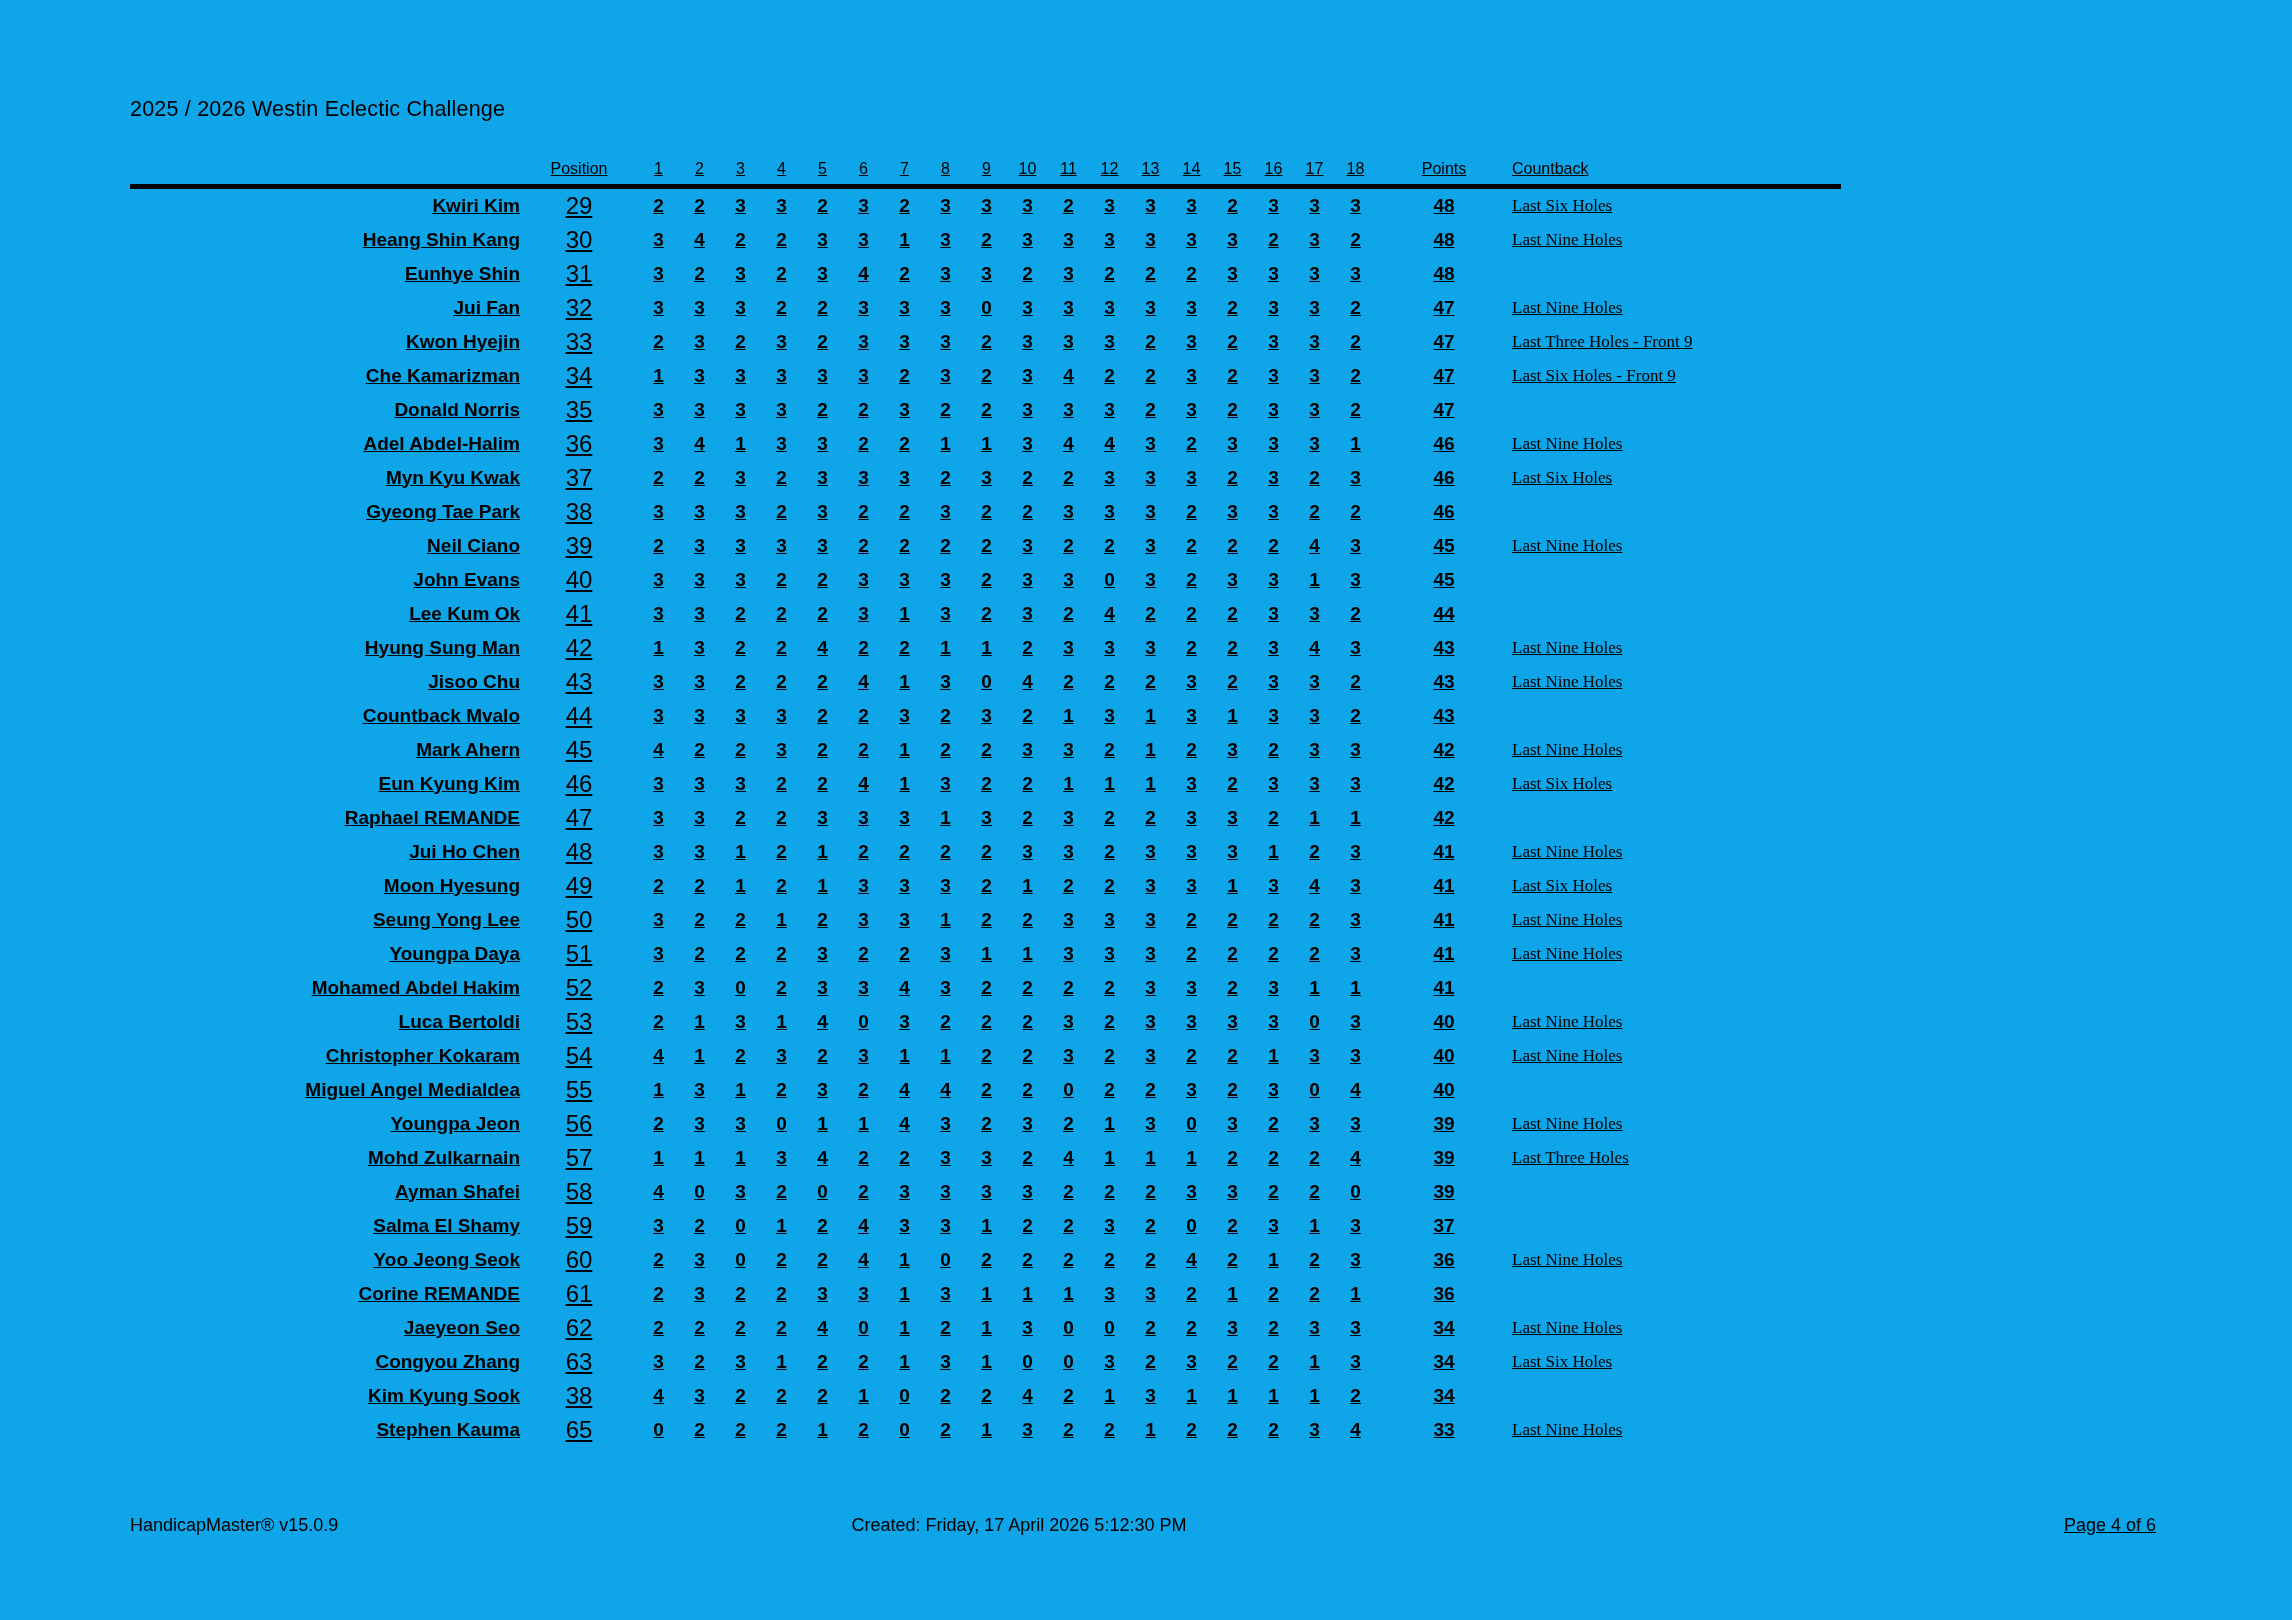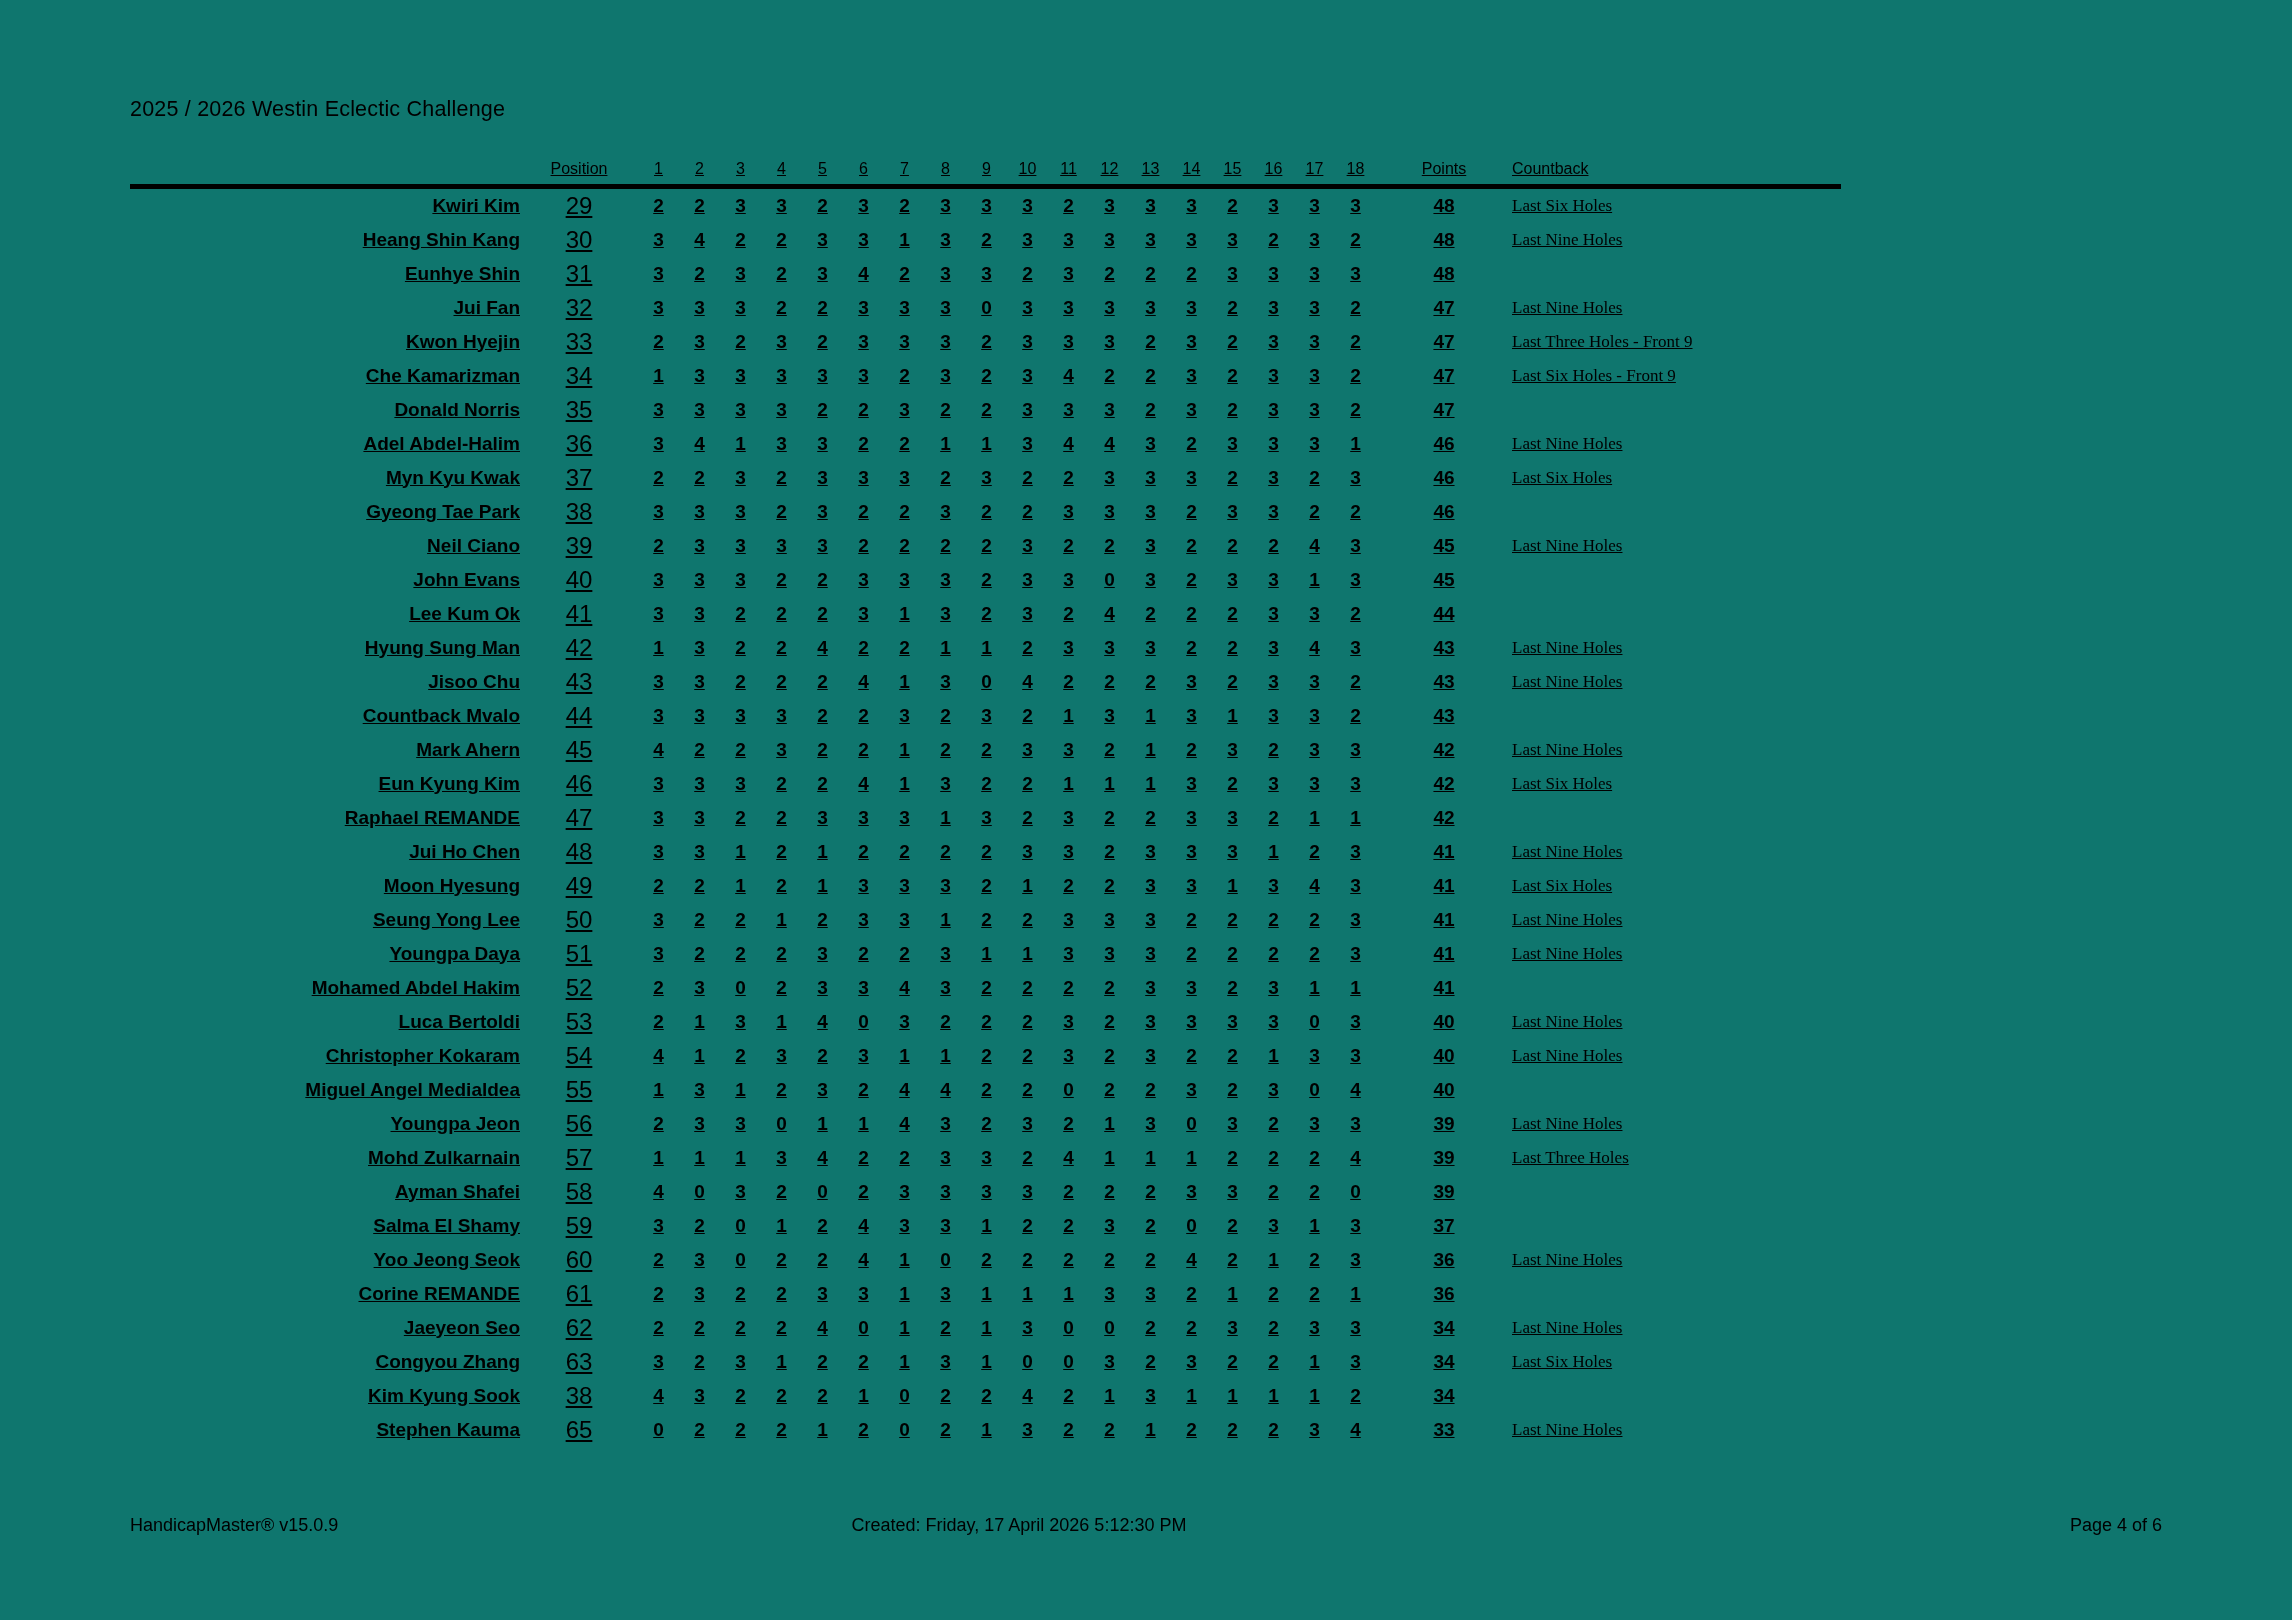--- a/index.html
+++ b/index.html
@@ -3,21 +3,21 @@
 <meta charset="utf-8">
 <style>
   * { margin: 0; padding: 0; box-sizing: border-box; }
   html, body {
     width: 2293px; height: 1620px;
     background: #ffffff;
     font-family: "Liberation Sans", sans-serif;
     color: #000000;
     overflow: hidden;
   }
-  .page { position: relative; width: 2293px; height: 1620px; background: #0f766e; }
+  .page { position: relative; width: 2293px; height: 1620px; background: #0ea5e9; }
 
   .report-title {
     position: absolute; left: 130px; top: 97px;
     font-size: 21.5px; font-weight: 400; letter-spacing: 0.2px;
   }
 
   .table-wrap { position: absolute; left: 130px; top: 154px; width: 1711px; }
 
   .grid-row {
     display: grid;
@@ -38,21 +38,21 @@
   }
   .h-pos       { text-align: center; }
   .h-hole      { text-align: center; }
   .h-points    { text-align: center; }
   .h-countback { text-align: left; }
 
   .data-row { height: 34px; }
 
   .footer-left  { position: absolute; left: 130px;  top: 1515px; font-size: 18px; }
   .footer-center{ position: absolute; left: 1019px; top: 1515px; font-size: 18px; transform: translateX(-50%); white-space: nowrap; }
-  .footer-right { position: absolute; right: 131px; top: 1515px; font-size: 18px; }
+  .footer-right { position: absolute; right: 137px; top: 1515px; font-size: 18px; text-decoration: underline; }
 </style>
 </head>
 <body>
 
 <div class="page">
 
   <div class="report-title">2025 / 2026 Westin Eclectic Challenge</div>
 
   <div class="table-wrap">
 

